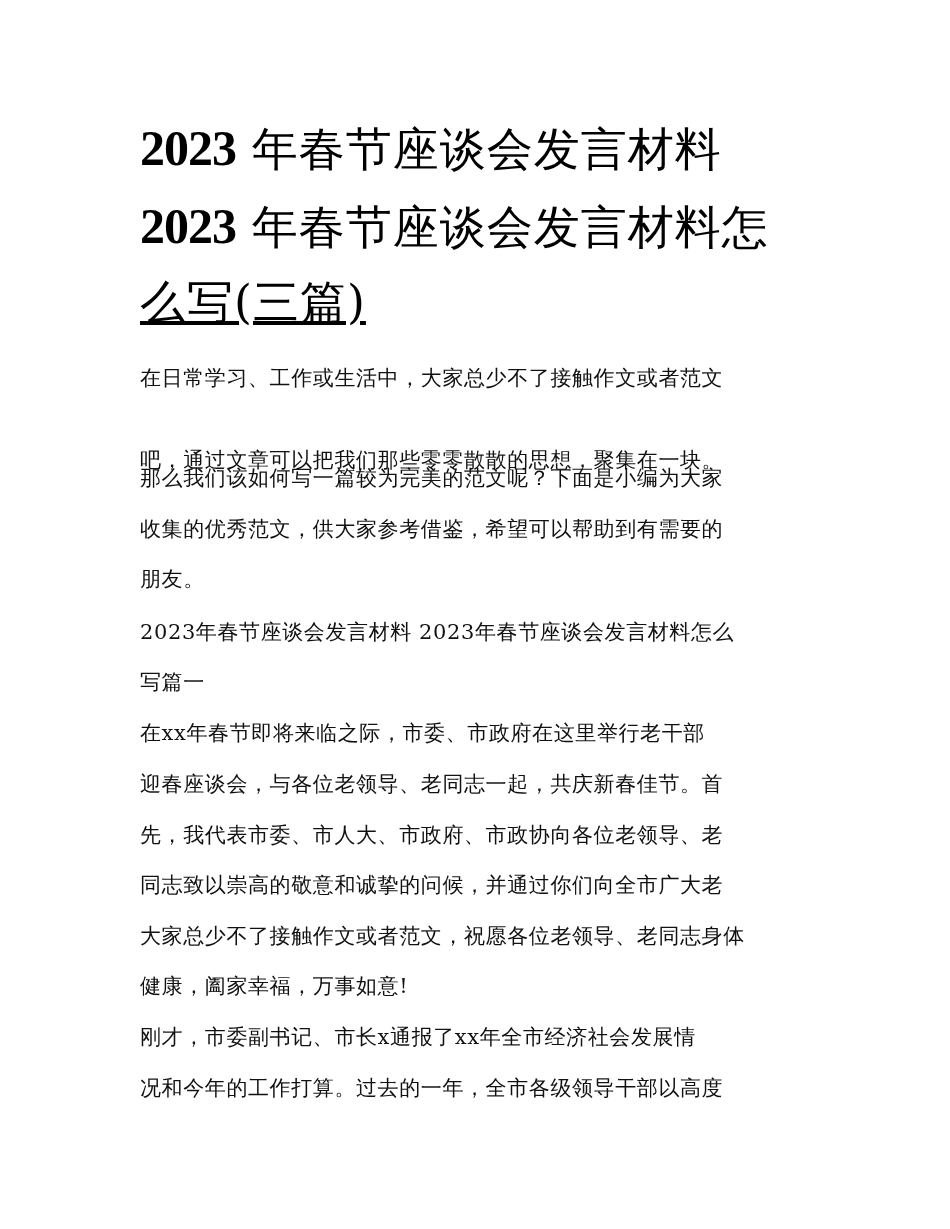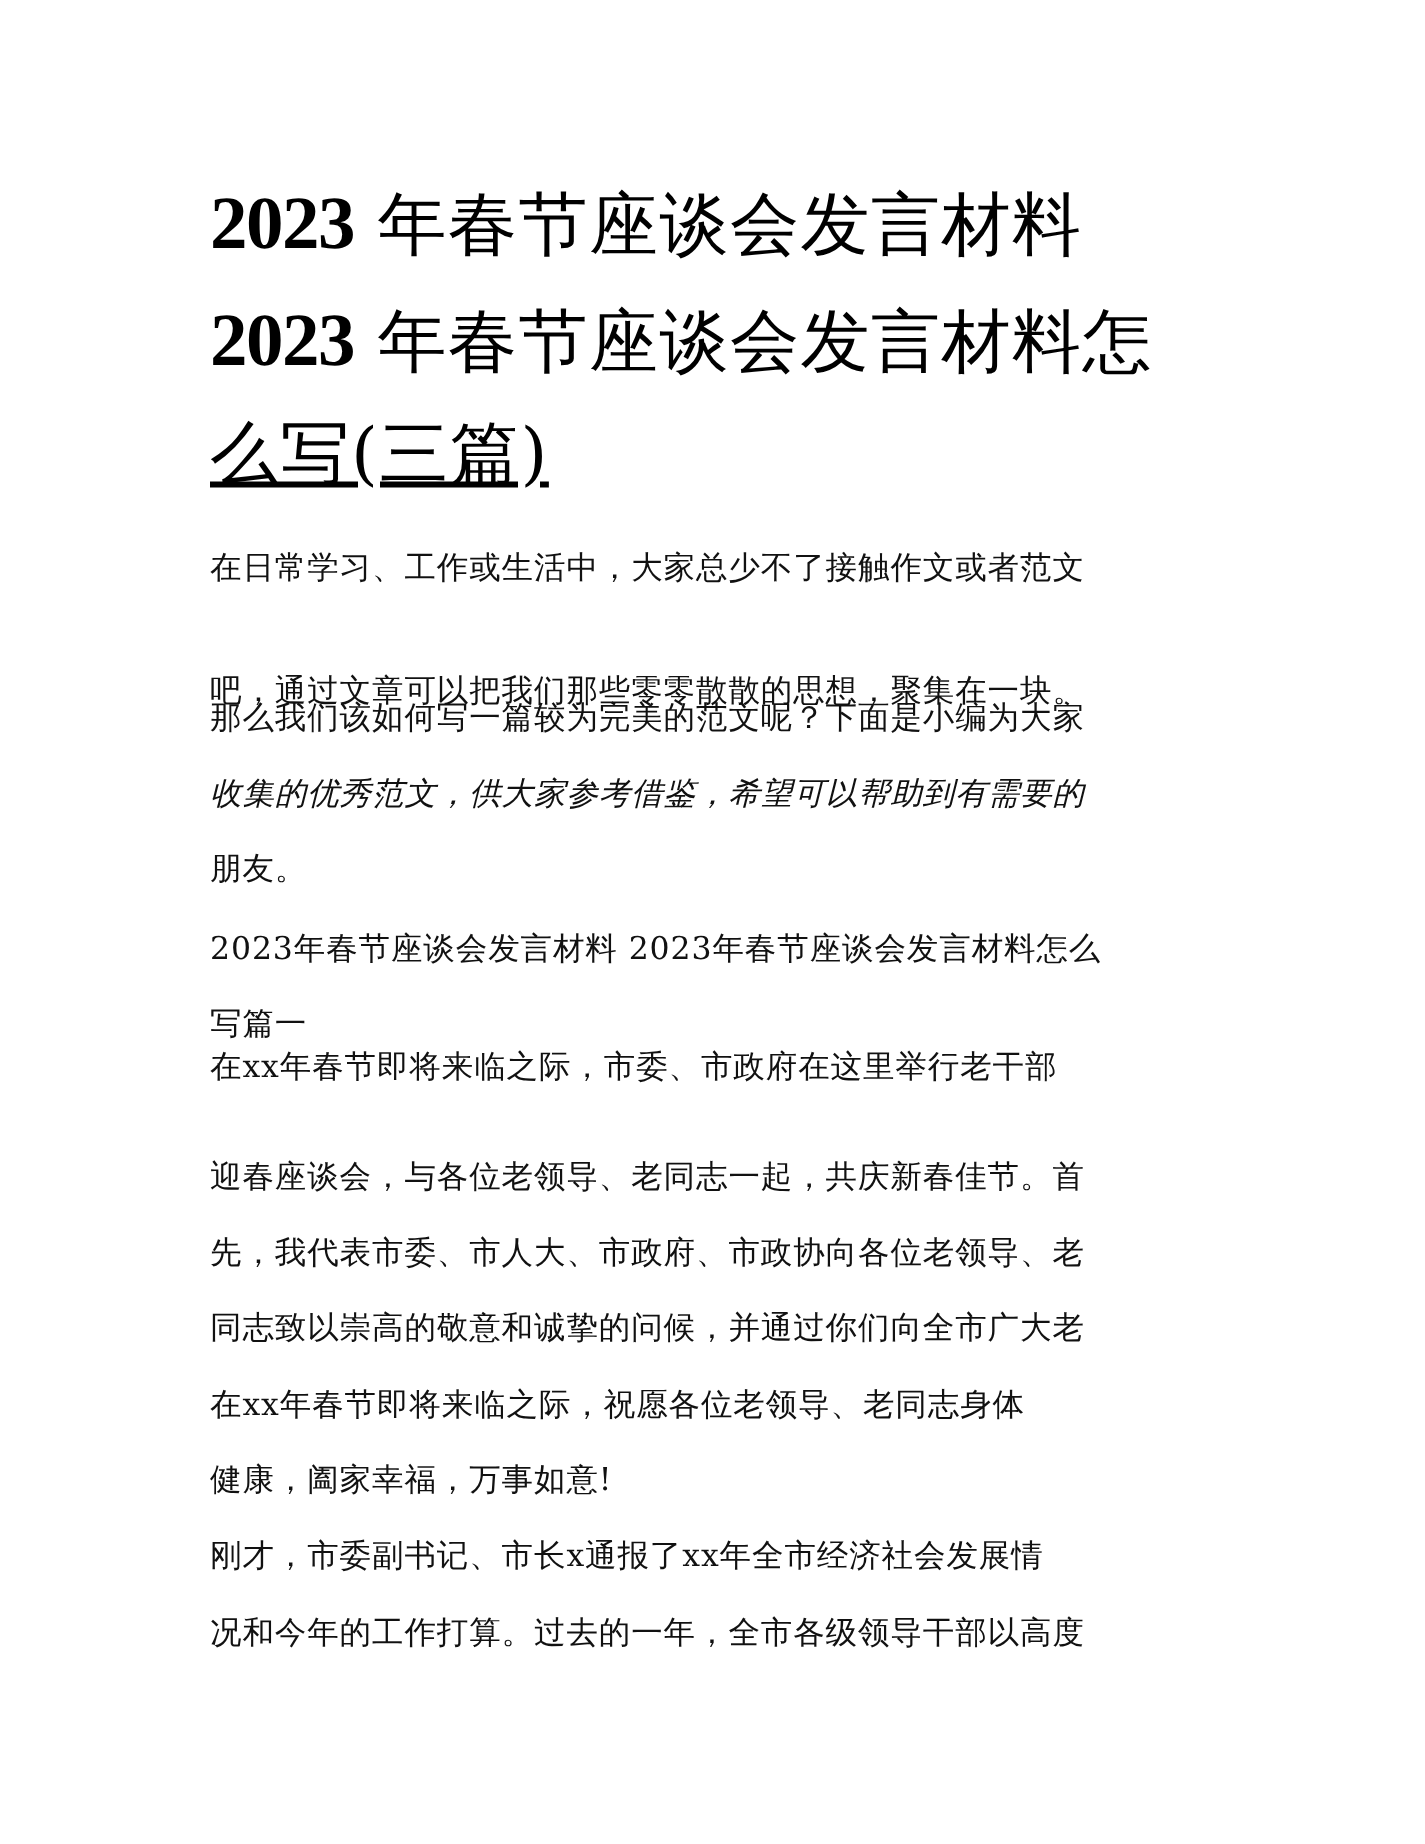--- a/index.html
+++ b/index.html
@@ -27,35 +27,35 @@
   <div>
     <div class="title-line" style="top:118px;"><span class="num">2023</span> <span>年春节座谈会发言材料</span></div>
     <div class="title-line" style="top:196px;"><span class="num">2023</span> <span>年春节座谈会发言材料怎</span></div>
     <div class="title-line" style="top:272px;text-decoration:underline;"><span>么写(三篇)</span></div>
   </div>
 
   <div>
     <div class="body-line" style="top:363px;">在日常学习、工作或生活中，大家总少不了接触作文或者范文</div>
     <div class="body-line" style="top:413px;margin-top:32px;">吧，通过文章可以把我们那些零零散散的思想，聚集在一块。</div>
     <div class="body-line" style="top:463px;">那么我们该如何写一篇较为完美的范文呢？下面是小编为大家</div>
-    <div class="body-line" style="top:514px;font-style:italic;">收集的优秀范文，供大家参考借鉴，希望可以帮助到有需要的</div>
+    <div class="body-line" style="top:514px;">收集的优秀范文，供大家参考借鉴，希望可以帮助到有需要的</div>
     <div class="body-line" style="top:564px;">朋友。</div>
   </div>
 
   <div>
     <div class="body-line" style="top:617px;">2023年春节座谈会发言材料 2023年春节座谈会发言材料怎么</div>
     <div class="body-line" style="top:667px;">写篇一</div>
   </div>
 
   <div>
-    <div class="body-line" style="top:696px;">在xx年春节即将来临之际，市委、市政府在这里举行老干部</div>
+    <div class="body-line" style="top:718px;">在xx年春节即将来临之际，市委、市政府在这里举行老干部</div>
     <div class="body-line" style="top:769px;">迎春座谈会，与各位老领导、老同志一起，共庆新春佳节。首</div>
     <div class="body-line" style="top:820px;">先，我代表市委、市人大、市政府、市政协向各位老领导、老</div>
     <div class="body-line" style="top:870px;">同志致以崇高的敬意和诚挚的问候，并通过你们向全市广大老</div>
-    <div class="body-line" style="top:921px;">在xx年春节即将来临之际，祝愿各位老领导、老同志身体</div>
+    <div class="body-line" style="top:921px;">大家总少不了接触作文或者范文，祝愿各位老领导、老同志身体</div>
     <div class="body-line" style="top:971px;text-align:center;">健康，阖家幸福，万事如意!</div>
   </div>
 
   <div>
     <div class="body-line" style="top:1022px;">刚才，市委副书记、市长x通报了xx年全市经济社会发展情</div>
     <div class="body-line" style="top:1073px;">况和今年的工作打算。过去的一年，全市各级领导干部以高度</div>
   </div>
 
 </div>
 

